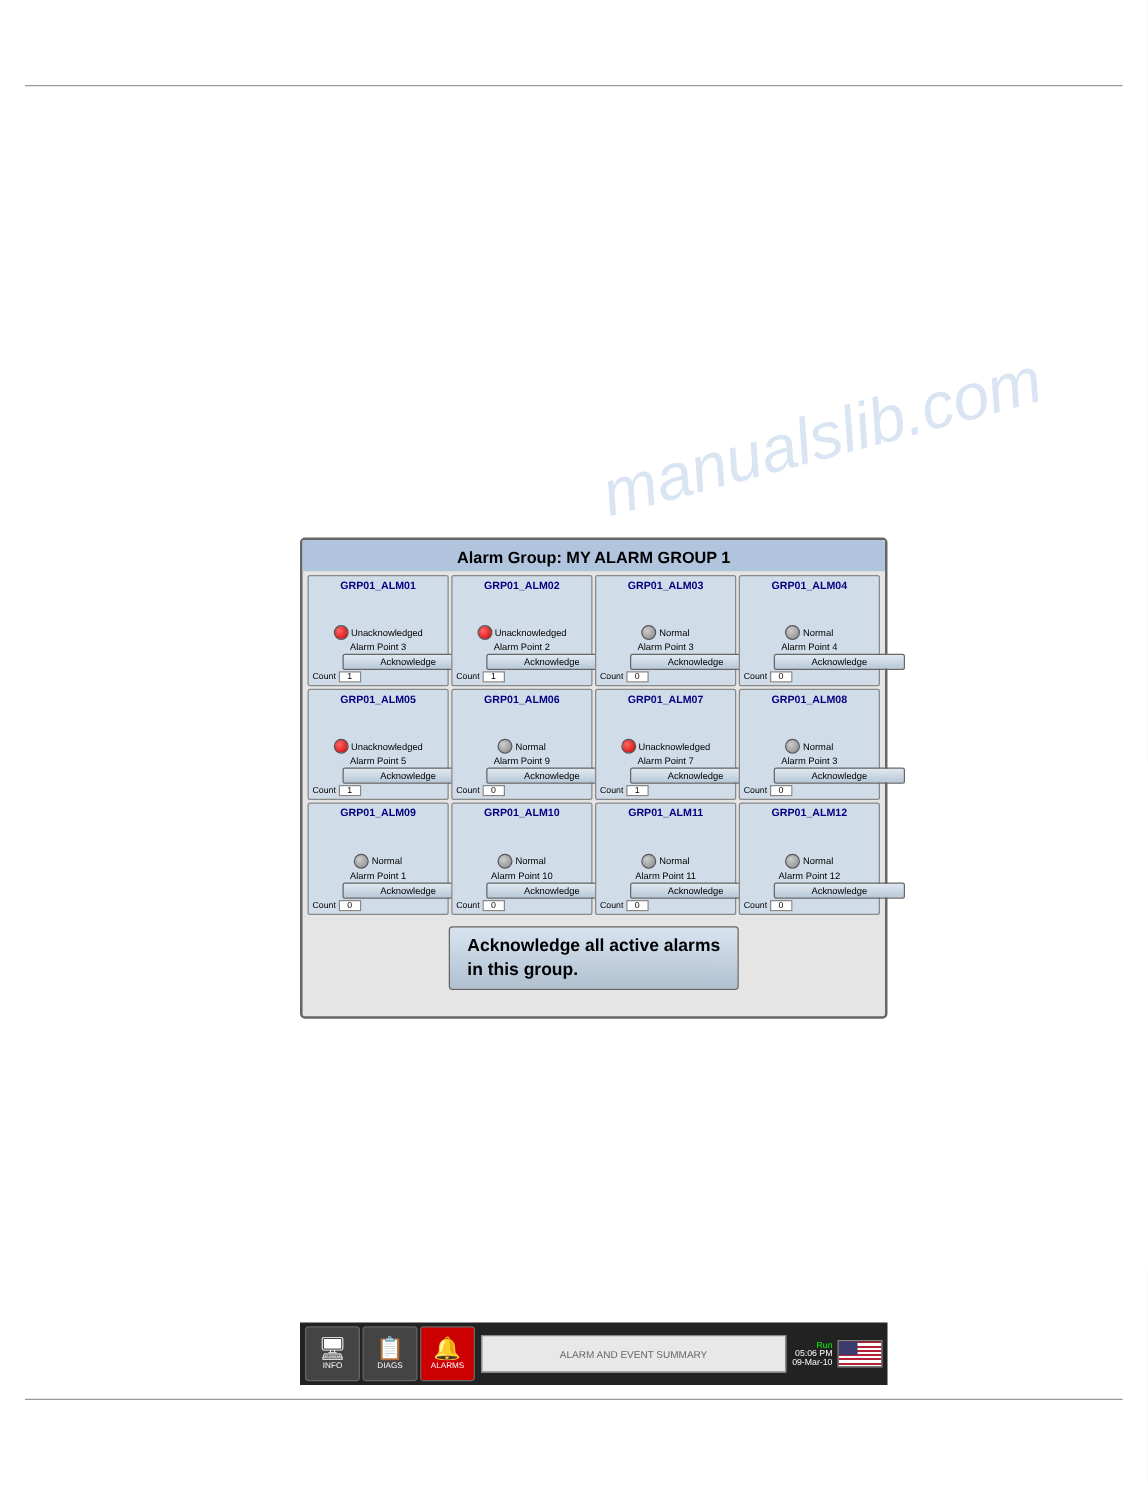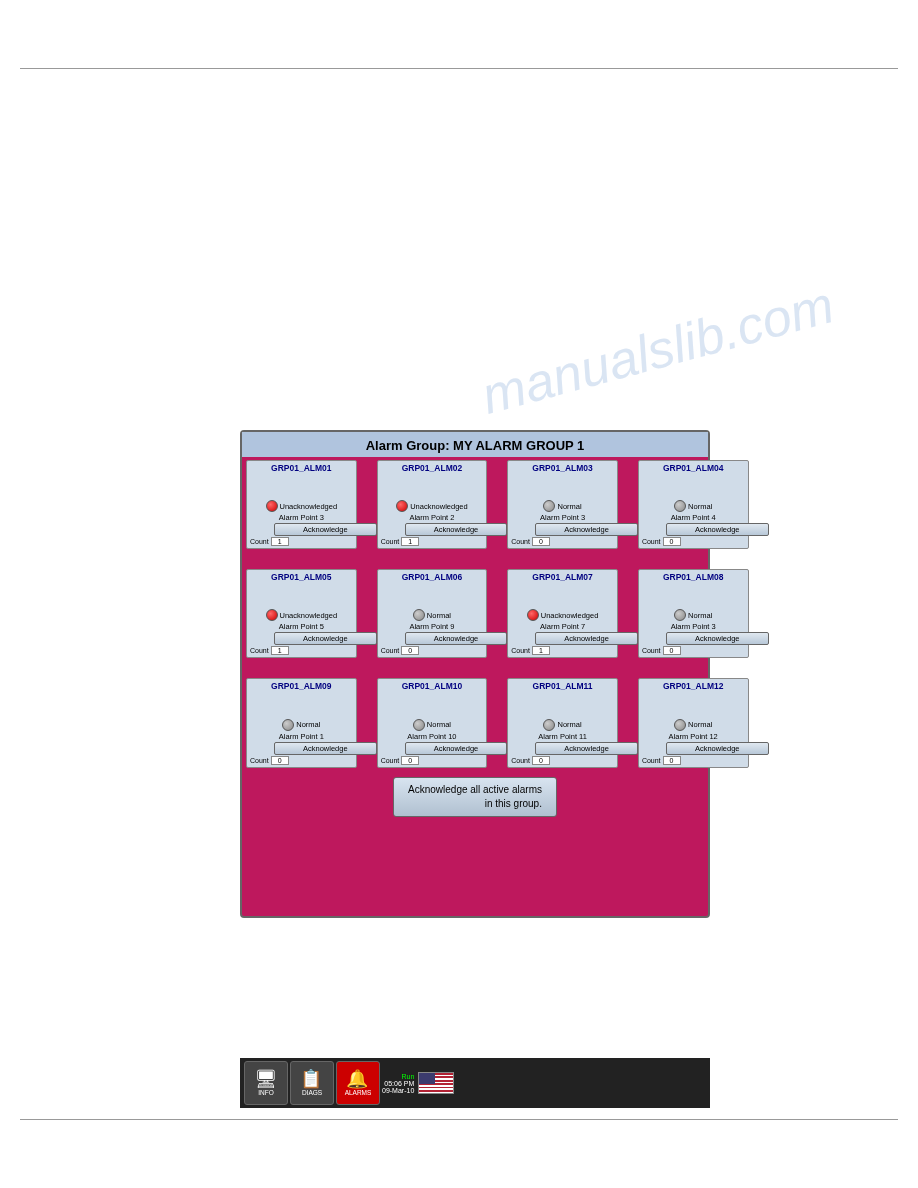--- a/index.html
+++ b/index.html
@@ -51,40 +51,40 @@
       z-index: 100;
       white-space: nowrap;
     }
 
     
     .main-panel {
       position: absolute;
       top: 430px;
       left: 240px;
       width: 470px;
-      height: 488px;
-      background: #be185d;
+      height: 385px;
+      background: #e5e5e5;
       border: 2px solid #666;
       border-radius: 4px;
     }
 
     .panel-title {
       text-align: center;
       font-size: 13px;
       font-weight: bold;
       padding: 6px 4px 4px 4px;
       color: #000;
       background: #b0c4de;
     }
 
     
     .alarm-grid {
       display: grid;
       grid-template-columns: repeat(4, 1fr);
-      gap: 20px;
+      gap: 2px;
       padding: 3px 4px;
     }
 
     .alarm-cell {
       background: #d0dce8;
       border: 1px solid #888;
       border-radius: 2px;
       padding: 2px 3px;
       display: flex;
       flex-direction: column;
@@ -176,26 +176,27 @@
     .ack-all-container {
       display: flex;
       justify-content: center;
       padding: 6px 4px 4px 4px;
     }
 
     .ack-all-button {
       background: linear-gradient(to bottom, #d8e4f0, #b0c0d0);
       border: 1px solid #666;
       border-radius: 3px;
-      font-size: 10px;
+      font-size: 14px;
       padding: 5px 14px;
       cursor: pointer;
       color: #000;
-      text-align: right;
+      text-align: left;
       line-height: 1.4;
+      font-weight: bold;
     }
 
     
     .taskbar {
       position: absolute;
       bottom: 80px;
       left: 240px;
       width: 470px;
       height: 50px;
       background: #222;
@@ -477,20 +478,23 @@
       <span class="taskbar-label">INFO</span>
     </div>
     <div class="taskbar-btn">
       <span class="taskbar-icon">📋</span>
       <span class="taskbar-label">DIAGS</span>
     </div>
     <div class="taskbar-btn active-alarm">
       <span class="taskbar-icon">🔔</span>
       <span class="taskbar-label">ALARMS</span>
     </div>
+    <div class="alarm-summary-bar">
+      <span>ALARM AND EVENT SUMMARY</span>
+    </div>
     <div class="status-info">
       <span class="status-run">Run</span>
       <span>05:06 PM</span>
       <span>09-Mar-10</span>
     </div>
     <div class="flag-icon">
       <div class="flag-stripes"></div>
       <div class="flag-canton"></div>
     </div>
   </div>

